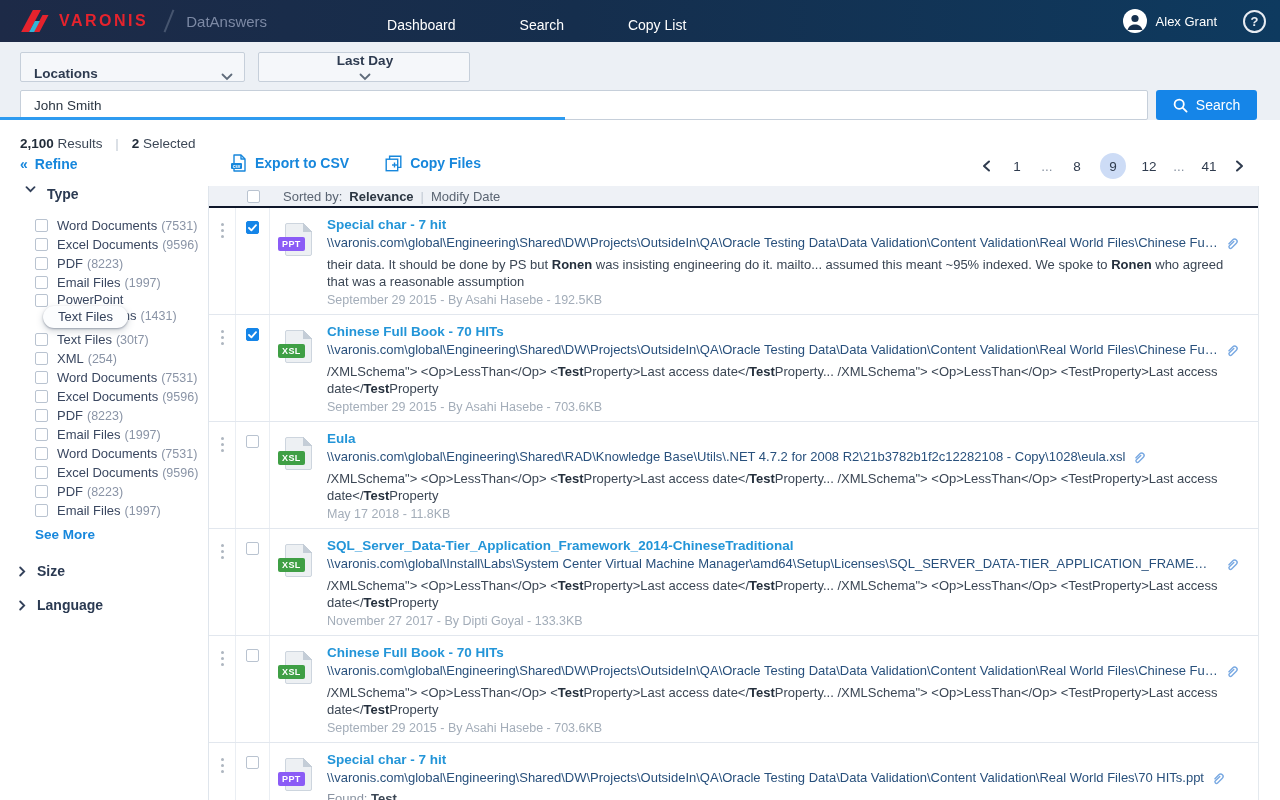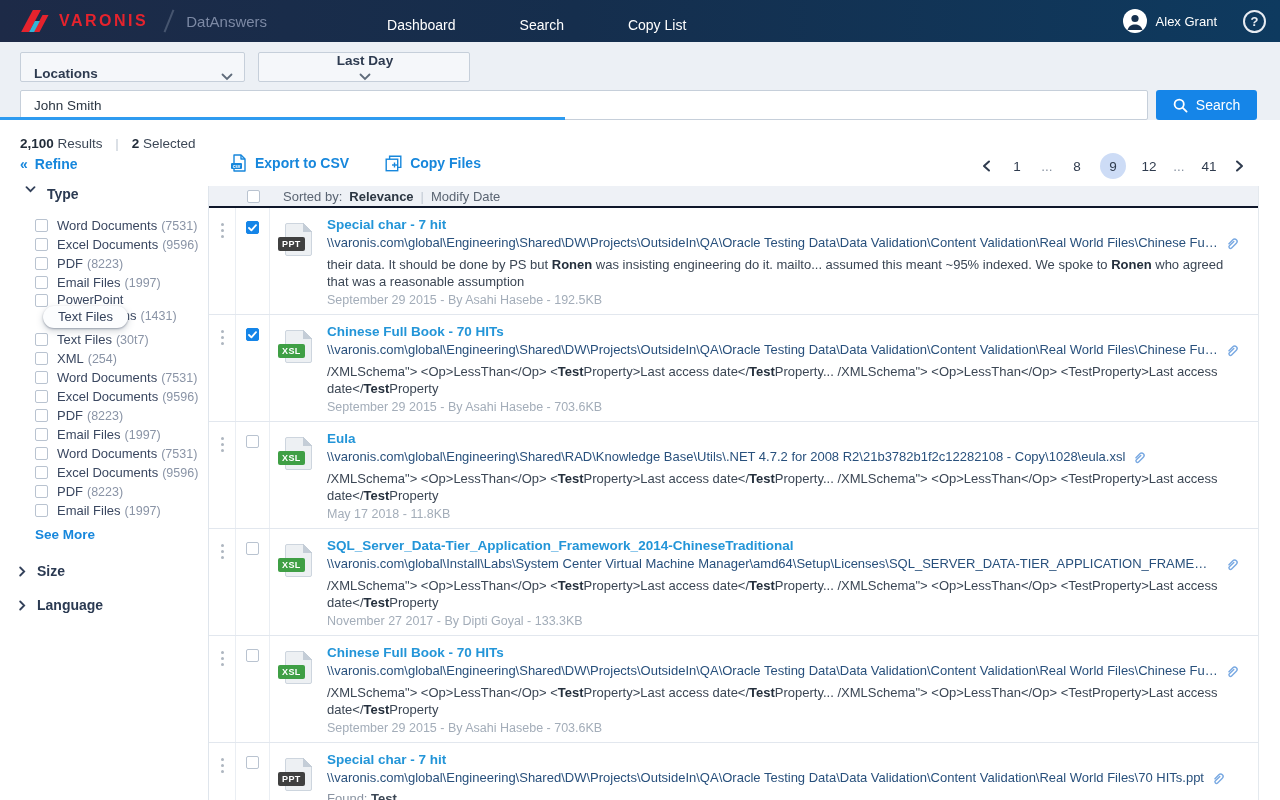--- a/index.html
+++ b/index.html
@@ -108,21 +108,21 @@
   .kebab i { width:3px; height:3px; border-radius:50%; background:#aeb6c0; display:block; }
   .col-check { width:34px; border-right:1px solid #eaeef3; display:flex; justify-content:center;
     padding-top:13px; }
   .col-icon { width:57px; display:flex; justify-content:center; padding-top:15px; }
   .ficon { position:relative; width:27px; height:33px; background:#edf0f3;
     border:1px solid #cdd5de; border-radius:2px; }
   .ficon .fold { position:absolute; top:-1px; right:-1px; width:9px; height:9px;
     background:linear-gradient(225deg,#ffffff 49%,#c4cdd7 50%); }
   .fbadge { position:absolute; left:-8px; bottom:4px; padding:2px 4px; border-radius:2px;
     color:#fff; font-size:9px; font-weight:700; letter-spacing:.4px; line-height:10px; }
-  .fbadge.PPT { background:#404040; }
+  .fbadge.PPT { background:#8b5cf6; }
   .fbadge.XSL { background:#3f9f45; }
   .col-content { flex:1; min-width:0; padding:7px 18px 6px 0; }
   .rtitle { display:inline-block; color:#2395d8; font-size:13.5px; font-weight:700;
     line-height:16px; cursor:pointer; text-decoration:none; margin-bottom:2px; }
   .path-line { display:flex; align-items:center; gap:7px; margin-bottom:5px; }
   .rpath { font-size:13px; color:#28507c; line-height:16px; white-space:nowrap; overflow:hidden;
     text-overflow:ellipsis; }
   .clip { flex:none; display:flex; cursor:pointer; }
   .found-line { font-size:13px; color:#8a94a2; line-height:16px; margin-bottom:2px; }
   .found-line b { color:#3b4654; font-weight:700; }

